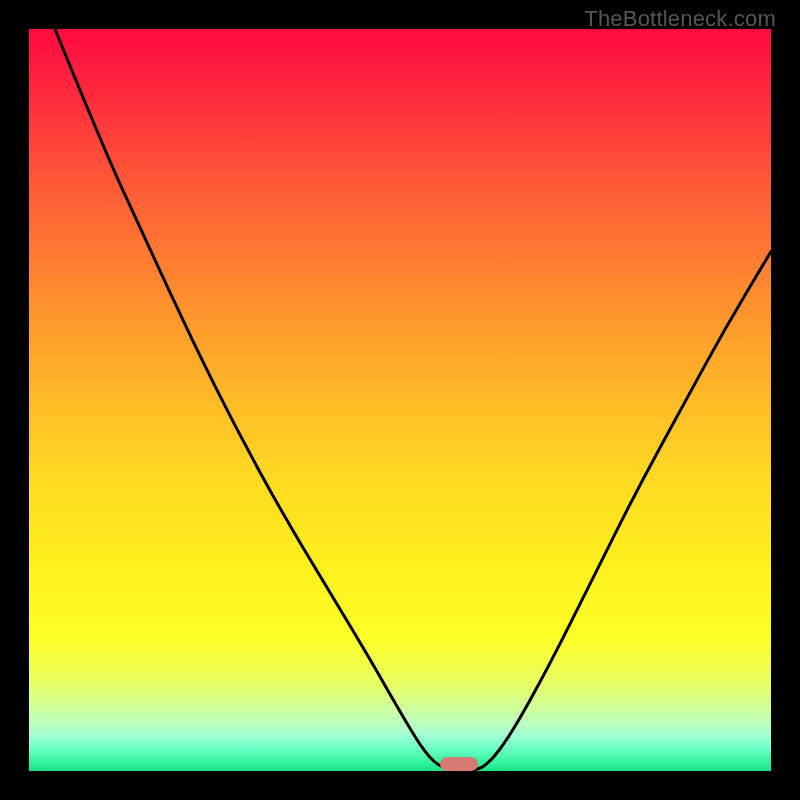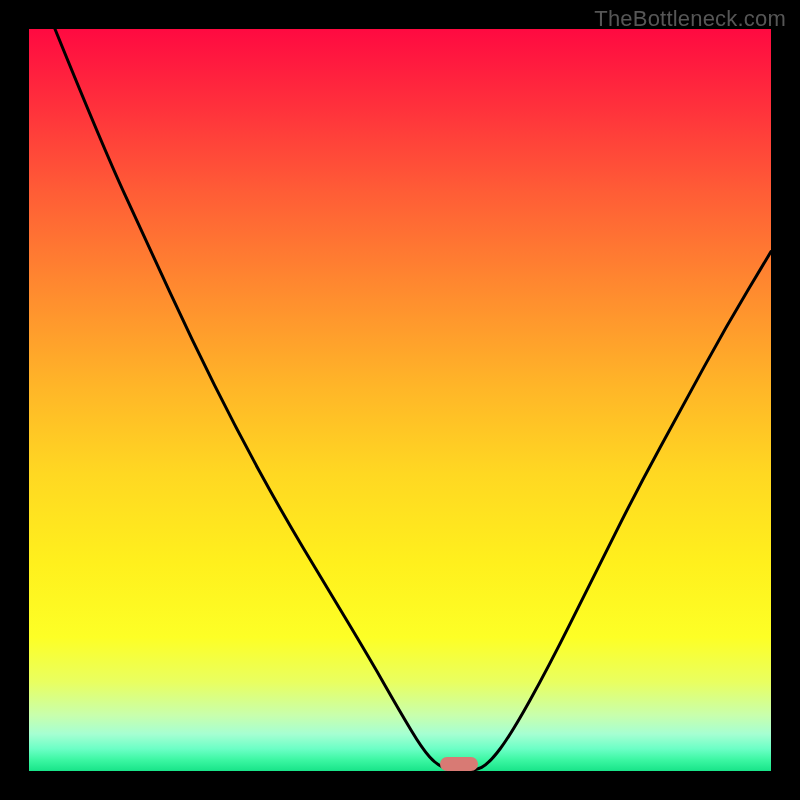--- a/index.html
+++ b/index.html
@@ -12,21 +12,21 @@
   }
   .frame {
     position: relative;
     width: 800px;
     height: 800px;
     background: #000;
   }
   .watermark {
     position: absolute;
     top: 6px;
-    right: 14px;
+    right: 24px;
     font-family: Arial, Helvetica, sans-serif;
     font-size: 22px;
     font-weight: 500;
     color: #565656;
     letter-spacing: 0.2px;
     z-index: 10;
   }
   .plot {
     position: absolute;
     left: 29px;

